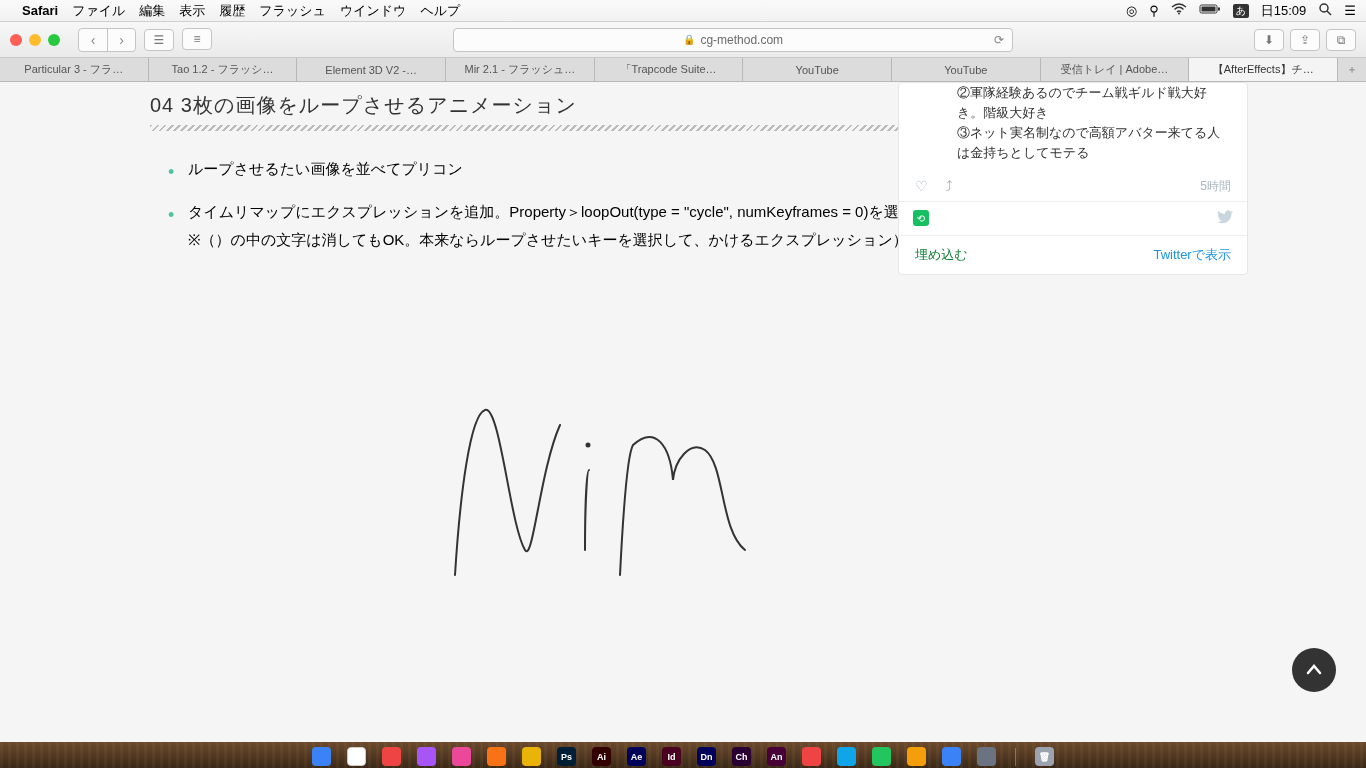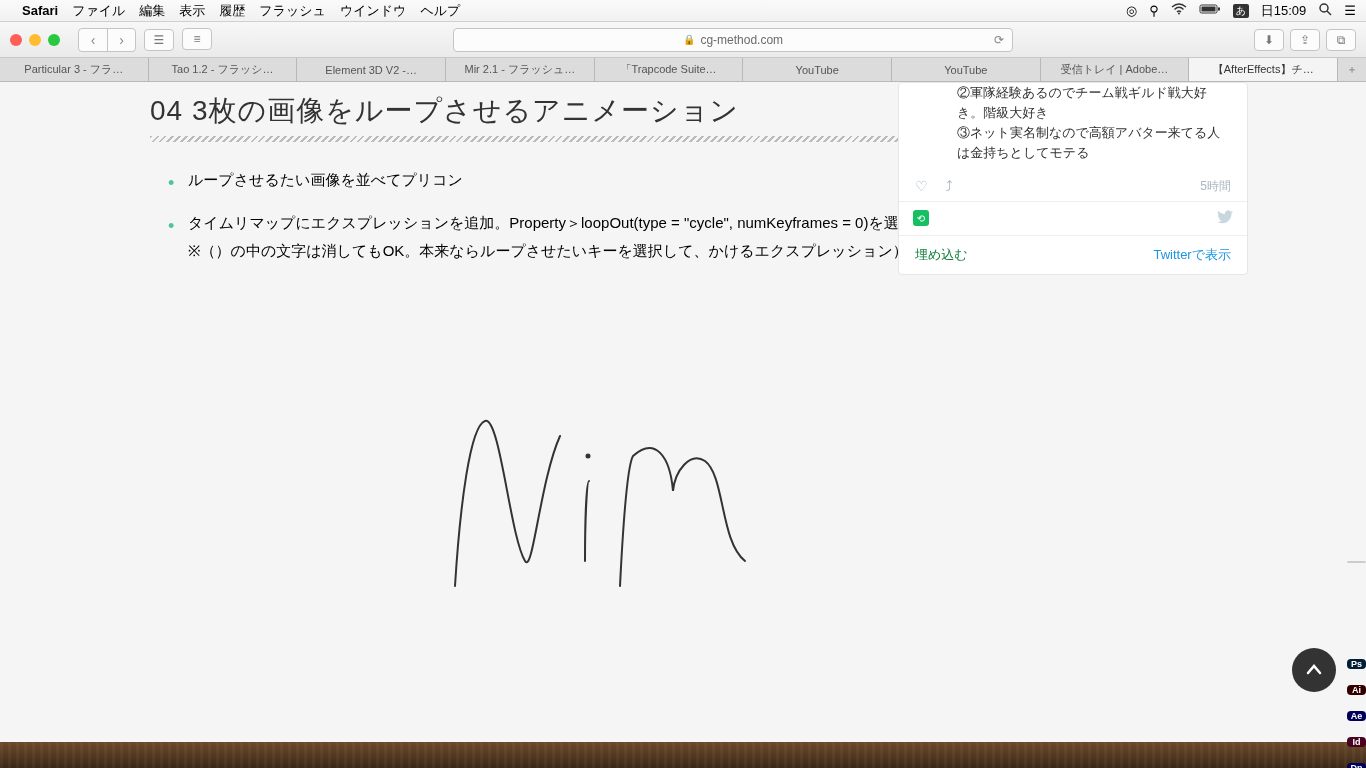--- a/index.html
+++ b/index.html
@@ -30,21 +30,21 @@
 
 
 .tabs { height:24px; background:#d8d8d8; display:flex; border-bottom:1px solid #b8b8b8; font-size:11px; }
 .tab { flex:1; display:flex; align-items:center; justify-content:center; color:#555; border-right:1px solid #b8b8b8; background:#dcdcdc; padding:0 6px; overflow:hidden; white-space:nowrap; cursor:default; }
 .tab.active { background:#f4f4f4; color:#333; }
 .newtab { width:28px; display:flex; align-items:center; justify-content:center; color:#777; background:#dcdcdc; }
 
 
 .page { height:calc(768px - 22px - 36px - 24px - 26px); background:#f5f5f5; overflow:hidden; position:relative; }
 .content { width:870px; margin-left:120px; padding:10px 30px 20px 30px; }
-h2 { font-size:28px; font-weight:500; color:#333; letter-spacing:1px; margin-bottom:6px; }
+h2 { font-size:20px; font-weight:500; color:#333; letter-spacing:1px; margin-bottom:6px; }
 .hashline { height:6px; background:repeating-linear-gradient(-45deg,#bbb 0,#bbb 2px,transparent 2px,transparent 5px); margin-bottom:24px; }
 ul { list-style:none; margin-left:18px; }
 li { position:relative; padding-left:20px; font-size:15px; line-height:1.9; color:#000000; margin-bottom:14px; }
 li::before { content:"•"; position:absolute; left:0; top:0; color:#4fc3a1; font-size:18px; }
 .imgbox { width:560px; height:340px; margin:40px auto 80px; display:flex; align-items:center; justify-content:center; }
 .imgbox svg { width:100%; height:100%; }
 
 
 .side { position:absolute; left:898px; top:0; width:350px; background:#fff; border:1px solid #e6e6e6; border-radius:4px; font-size:13px; }
 .side .body { padding:0 16px 8px 58px; color:#303030; line-height:1.55; }
@@ -54,21 +54,21 @@
 .side .rt .ic { width:16px; height:16px; background:#17bf63; border-radius:3px; display:inline-flex; align-items:center; justify-content:center; color:#fff; font-size:10px; }
 .side .rt .bird { margin-left:auto; color:#c9d6de; }
 .side .foot { padding:10px 16px; display:flex; justify-content:space-between; font-size:13px; }
 .side .foot a { color:#1b95e0; text-decoration:none; }
 .side .foot .embed { color:#15803d; }
 
 
 .scrolltop { position:absolute; right:30px; bottom:50px; width:44px; height:44px; border-radius:50%; background:#333; color:#fff; display:flex; align-items:center; justify-content:center; font-size:20px; }
 
 
-.dock { height:26px; background:linear-gradient(#6b4a2e,#3a2818); display:flex; align-items:flex-end; justify-content:center; gap:16px; padding-bottom:2px; position:relative;flex-direction:column; }
+.dock { height:26px; background:linear-gradient(#6b4a2e,#3a2818); display:flex; align-items:flex-end; justify-content:center; gap:16px; padding-bottom:2px; position:relative; }
 .dock::before { content:""; position:absolute; inset:0; background:repeating-linear-gradient(90deg,rgba(255,200,100,.05) 0 3px,transparent 3px 8px); }
 .dock .d { width:19px; height:19px; border-radius:4px; position:relative; display:flex; align-items:center; justify-content:center; font-size:9px; color:#fff; font-weight:bold; }
 </style>
 </head>
 <body>
 
 <div class="menubar">
   <span class="apple"></span>
   <span class="app">Safari</span>
   <span class="m">ファイル</span>

